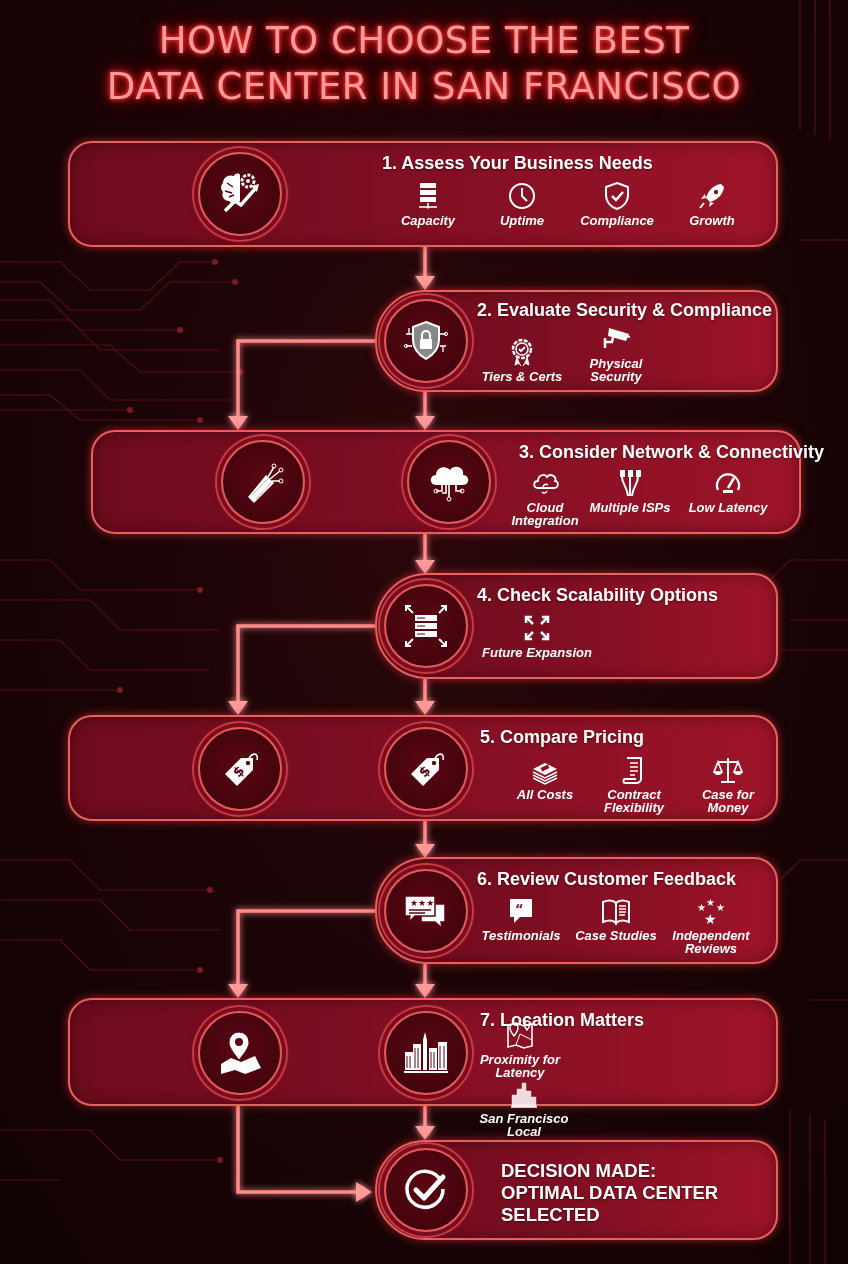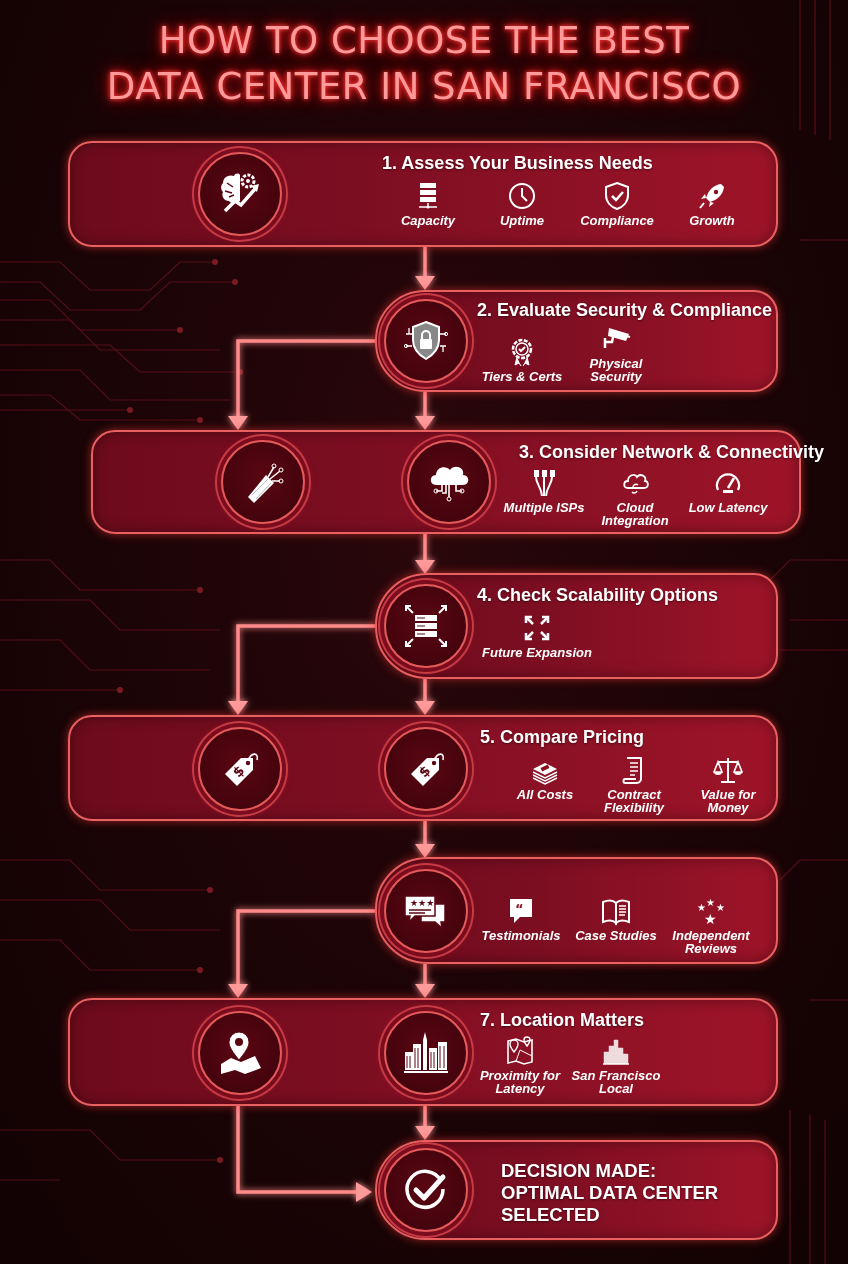--- a/index.html
+++ b/index.html
@@ -232,36 +232,36 @@
     <svg viewBox="0 0 50 50">
       <path d="M12 28 C5 28 5 18 12 18 C12 10 22 8 26 13 C30 7 41 10 39 18 C46 18 46 28 39 28Z" fill="#fff"></path>
       <path d="M18 28 V34 H12 M25 28 V40 M32 28 V34 H38 M22 28 V36 H18" stroke="#fff" stroke-width="1.6" fill="none"></path>
       <circle cx="12" cy="34" r="2" fill="none" stroke="#fff"></circle>
         <circle cx="25" cy="42" r="2" fill="none" stroke="#fff"></circle>
         <circle cx="38" cy="34" r="2" fill="none" stroke="#fff"></circle>
     </svg>
   </div>
   <div class="step-title" style="left:426px;top:10px;">3. Consider Network &amp; Connectivity</div>
   <div class="items" style="left:406px;top:36px;">
+    <div class="item" style="width:80px;margin-left:6px;">
+      <svg viewBox="0 0 30 30">
+          <path d="M8 20 C3 20 3 13 8 13 C8 7 15 5 17 9 C20 5 27 8 25 13 C29 13 29 20 24 20Z" fill="none" stroke="#fff" stroke-width="1.8"></path>
+          <path d="M13 19 A3 3 0 0 1 18 17 M17 23 A3 3 0 0 1 12 24" stroke="#fff" stroke-width="1.5" fill="none"></path>
+        </svg>
+      <span>Cloud
+Integration</span>
+    </div>
     <div class="item" style="width:90px;">
       <svg viewBox="0 0 30 30">
           <rect x="5" y="2" width="5" height="7" fill="#fff"></rect>
           <rect x="13" y="2" width="5" height="7" fill="#fff"></rect>
           <rect x="21" y="2" width="5" height="7" fill="#fff"></rect>
           <path d="M7 9 C7 16 12 18 13 28 M15 9 V28 M23 9 C23 16 18 18 17 28" stroke="#fff" stroke-width="2" fill="none"></path>
         </svg>
       <span>Multiple ISPs</span>
-    </div>
-    <div class="item" style="width:80px;margin-left:6px;">
-      <svg viewBox="0 0 30 30">
-          <path d="M8 20 C3 20 3 13 8 13 C8 7 15 5 17 9 C20 5 27 8 25 13 C29 13 29 20 24 20Z" fill="none" stroke="#fff" stroke-width="1.8"></path>
-          <path d="M13 19 A3 3 0 0 1 18 17 M17 23 A3 3 0 0 1 12 24" stroke="#fff" stroke-width="1.5" fill="none"></path>
-        </svg>
-      <span>Cloud
-Integration</span>
     </div>
     <div class="item" style="width:90px;margin-left:8px;">
       <svg viewBox="0 0 30 30">
           <path d="M5 22 A11 11 0 1 1 25 22" fill="none" stroke="#fff" stroke-width="2.2"></path>
           <path d="M15 20 L21 10" stroke="#fff" stroke-width="2.5"></path>
           <rect x="10" y="22" width="10" height="3" fill="#fff"></rect>
         </svg>
       <span>Low Latency</span>
     </div>
   </div>
@@ -324,35 +324,36 @@
         </svg>
       <span>Contract
 Flexibility</span>
     </div>
     <div class="item" style="width:76px;margin-left:14px;">
       <svg viewBox="0 0 30 30">
           <path d="M15 3 V26 M8 27 H22 M5 7 H25" stroke="#fff" stroke-width="2"></path>
           <path d="M5 7 L1 17 H9Z M25 7 L21 17 H29Z" fill="none" stroke="#fff" stroke-width="1.6"></path>
           <path d="M1 17 A4 3 0 0 0 9 17 M21 17 A4 3 0 0 0 29 17" fill="#fff"></path>
         </svg>
-      <span>Value for
+      <span>Case for
 Money</span>
     </div>
   </div>
 </div>
 
 <div class="card" style="left:375px;top:857px;width:403px;height:107px;border-radius:52px 24px 24px 52px;">
   <div class="circle" style="left:7px;top:10px;">
     <svg viewBox="0 0 50 50">
       <path d="M20 18 H44 V36 H40 L41 42 L34 36 H20Z" fill="#fff" stroke="#5a0612" stroke-width="1.5"></path>
       <path d="M4 10 H34 V30 H14 L8 36 L9 30 H4Z" fill="#fff" stroke="#5a0612" stroke-width="1.5"></path>
       <text x="9" y="20" font-size="9" fill="#5a0612" font-family="DejaVu Sans, sans-serif">★★★</text>
       <path d="M8 24 H30 M8 27 H24" stroke="#5a0612" stroke-width="1.5"></path>
     </svg>
   </div>
+  <div class="step-title" style="left:100px;top:10px;">6. Review Customer Feedback</div>
   <div class="items" style="left:100px;top:37px;">
     <div class="item" style="width:88px;">
       <svg viewBox="0 0 30 30">
           <path d="M4 3 H26 V21 H14 L8 27 V21 H4Z" fill="#fff"></path>
           <text x="9" y="17" font-size="13" font-weight="bold" fill="#8a1020" font-family="DejaVu Sans, sans-serif">“</text>
         </svg>
       <span>Testimonials</span>
     </div>
     <div class="item" style="width:90px;margin-left:6px;">
       <svg viewBox="0 0 30 30">
@@ -387,21 +388,21 @@
       <rect x="4" y="24" width="8" height="18" fill="#fff"></rect>
         <rect x="12" y="16" width="8" height="26" fill="#fff"></rect>
       <path d="M22 42 V12 L24 4 L26 12 V42Z" fill="#fff"></path>
         <rect x="28" y="20" width="8" height="22" fill="#fff"></rect>
         <rect x="37" y="14" width="9" height="28" fill="#fff"></rect>
       <path d="M3 44 H47" stroke="#fff" stroke-width="2"></path>
       <path d="M14 20 V40 M17 20 V40 M39 18 V40 M43 18 V40 M30 24 V40 M33 24 V40 M6 28 V40 M9 28 V40" stroke="#5a0612" stroke-width="1"></path>
     </svg>
   </div>
   <div class="step-title" style="left:410px;top:10px;">7. Location Matters</div>
-  <div class="items" style="left:404px;top:36px;">
+  <div class="items" style="left:404px;top:20px;flex-direction:column;">
     <div class="item" style="width:92px;">
       <svg viewBox="0 0 30 30">
           <path d="M3 5 L11 3 L19 6 L27 4 V26 L19 28 L11 25 L3 27Z" fill="none" stroke="#fff" stroke-width="1.6"></path>
           <path d="M9 16 C5 11 5 9 5 8 A4 4 0 0 1 13 8 C13 9 13 11 9 16Z M22 10 C19 6 19 5 19 4 A3 3 0 0 1 25 4 C25 5 25 6 22 10Z" fill="none" stroke="#fff" stroke-width="1.4"></path>
           <path d="M11 25 L15 14 L27 20" stroke="#fff" stroke-width="1" fill="none"></path>
         </svg>
       <span>Proximity for
 Latency</span>
     </div>
     <div class="item" style="width:96px;margin-left:2px;">

